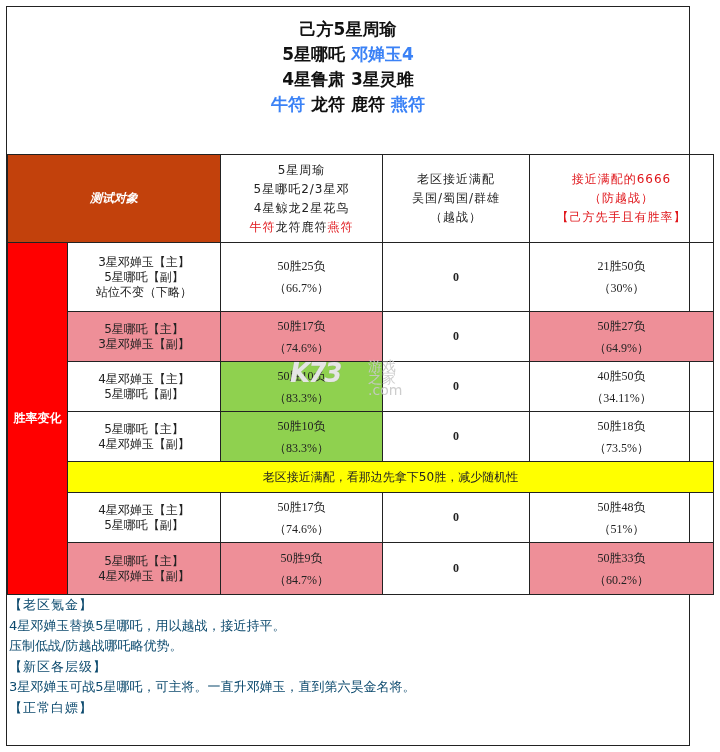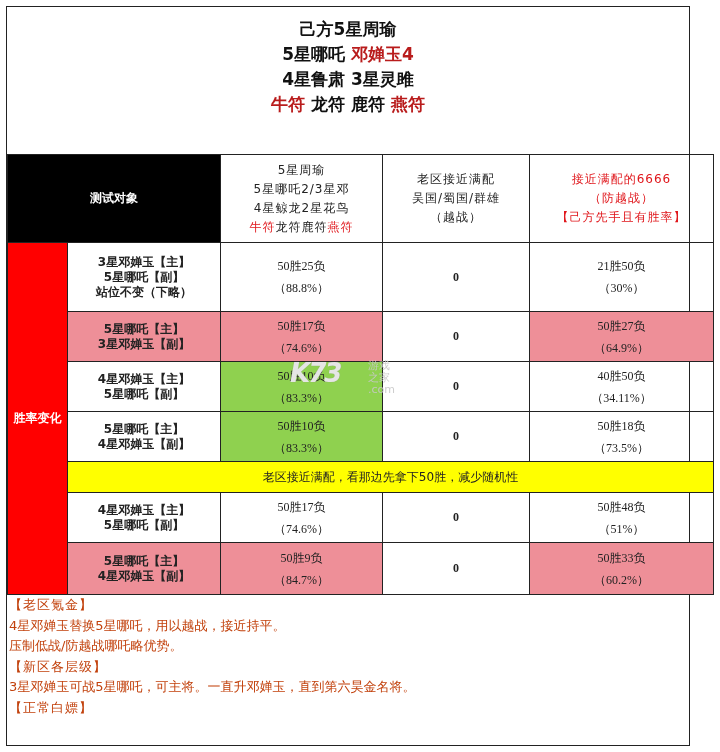--- a/index.html
+++ b/index.html
@@ -1,37 +1,37 @@
 <!DOCTYPE html>
 <html><head>
 <meta charset="utf-8">
 <style>
   * { box-sizing: border-box; margin: 0; padding: 0; }
   body { width: 720px; height: 752px; background: #ffffff; font-family: "DejaVu Sans", sans-serif; position: relative; overflow: hidden; }
   .frame { position: absolute; left: 6px; top: 6px; width: 684px; height: 740px; border: 1.5px solid #222; background: #fff; }
   .title-block { position: absolute; left: 0; top: 0; width: 100%; height: 148px; text-align: center; padding-top: 10px; }
   .title-line { font-size: 17px; font-weight: bold; line-height: 25px; color: #111; }
-  .red { color: #b91c1c; margin-top: 40px; }
+  .red { color: #3b82f6; margin-top: 40px; }
   table.grid { position: absolute; left: 0; top: 147px; width: 706px; border-collapse: collapse; table-layout: fixed; }
   table.grid td { border: 1px solid #222; text-align: center; vertical-align: middle; font-size: 12px; color: #222; }
-  .hdr-black { background: #000000; color: #fff !important; font-weight: bold; font-size: 12px; }
+  .hdr-black { background: #c2410c; color: #fff !important; font-weight: bold; font-size: 12px; font-style: italic; }
   .hdr-cell { font-size: 13px; line-height: 19px; letter-spacing: 1px; }
   .hdr-red { color: #e0161b !important; }
   .side-red { background: #ff0000; color: #fff !important; font-weight: bold; font-size: 12px; margin-top: 18px; }
   .pink { background: #ee8f98; }
   .green { background: #8fd14f; }
   .yellow { background: #ffff00; font-size: 12px; }
-  .cond { font-size: 11.5px; line-height: 15px; font-weight: bold; }
+  .cond { font-size: 11.5px; line-height: 15px; }
   .result { font-family: "Liberation Serif", serif; font-size: 14px; line-height: 22px; }
   .zero { font-family: "Liberation Serif", serif; font-weight: bold; font-size: 14px; }
-  .notes { position: absolute; left: 2px; top: 588px; width: 700px; font-size: 13px; line-height: 20.5px; color: #c2410c; }
+  .notes { position: absolute; left: 2px; top: 588px; width: 700px; font-size: 13px; line-height: 20.5px; color: #0c4a6e; }
   .notes .hd { letter-spacing: 1px; }
   .watermark { position: absolute; left: 290px; top: 358px; font-family: "DejaVu Sans", sans-serif; color: rgba(255,255,255,0.75); pointer-events: none; }
   .watermark .big { font-size: 26px; font-weight: bold; font-style: italic; letter-spacing: -2px; text-shadow: 0 0 1px #999; }
-  .watermark .small { position: absolute; left: 78px; top: 2px; font-size: 11px; line-height: 12px; color: rgba(200,200,200,0.9); }
+  .watermark .small { position: absolute; left: 78px; top: 2px; font-size: 14px; line-height: 12px; color: rgba(200,200,200,0.9); }
 </style>
 </head>
 <body>
 
 <div class="frame">
 
   <div class="title-block">
     <div class="title-line"><span>己方5星周瑜</span></div>
     <div class="title-line"><span>5星哪吒 </span><span class="red">邓婵玉4</span></div>
     <div class="title-line"><span>4星鲁肃 3星灵雎</span></div>
@@ -69,21 +69,21 @@
 
     <tr style="height:69px">
       <td rowspan="7" class="side-red">胜率变化</td>
       <td class="cond">
         <div>3星邓婵玉【主】</div>
         <div>5星哪吒【副】</div>
         <div>站位不变（下略）</div>
       </td>
       <td class="result">
             <div>50胜25负</div>
-            <div>（88.8%）</div>
+            <div>（66.7%）</div>
           </td>
       <td class="zero">0</td>
       <td class="result">
             <div>21胜50负</div>
             <div>（30%）</div>
           </td>
     </tr>
 
     <tr style="height:50px">
       <td class="cond pink">

